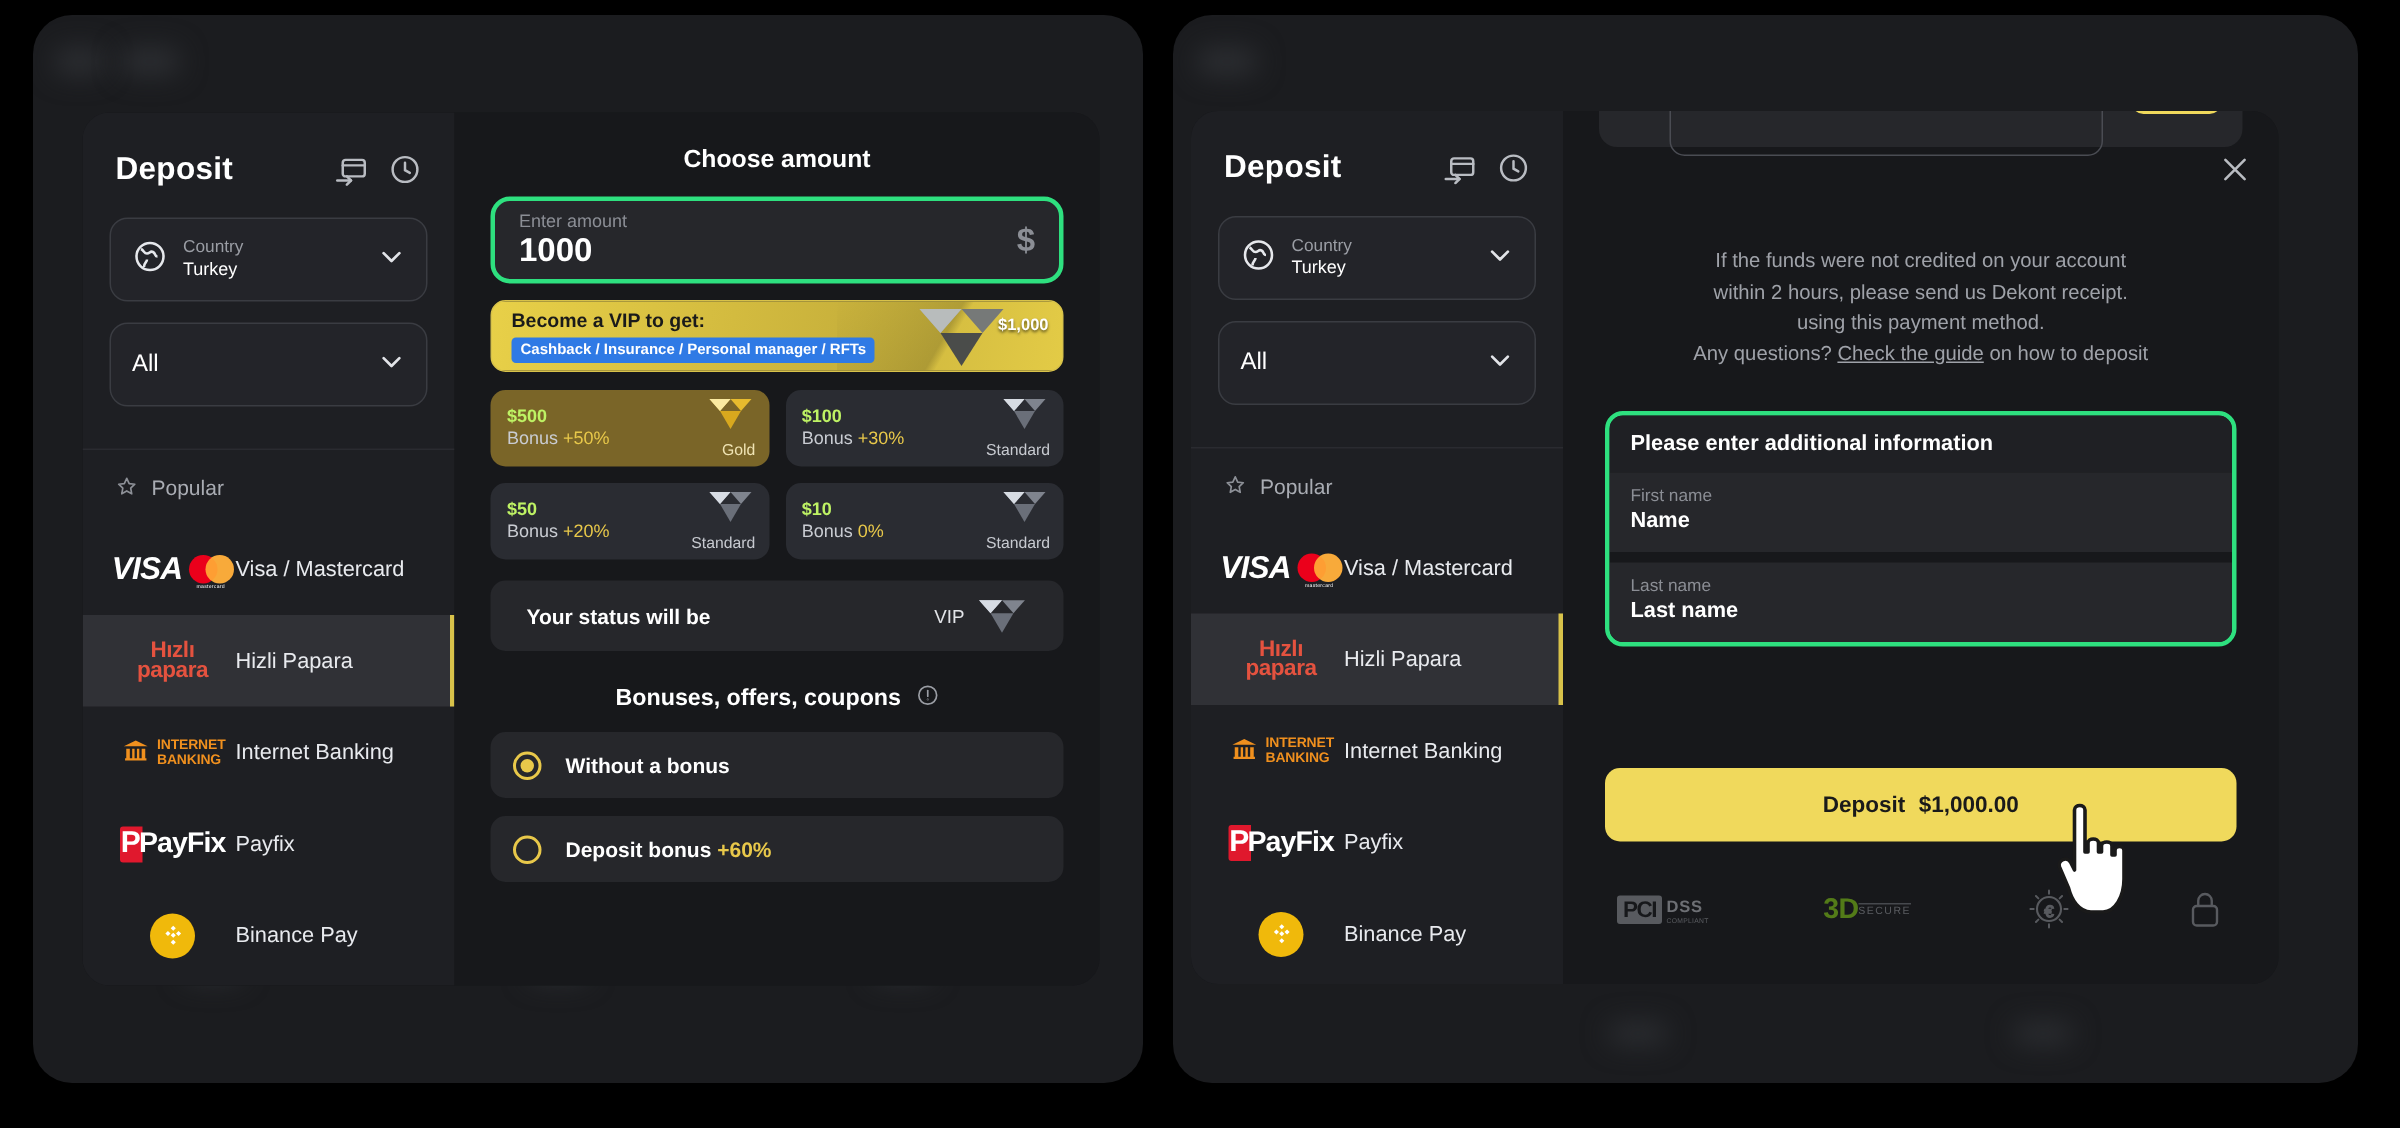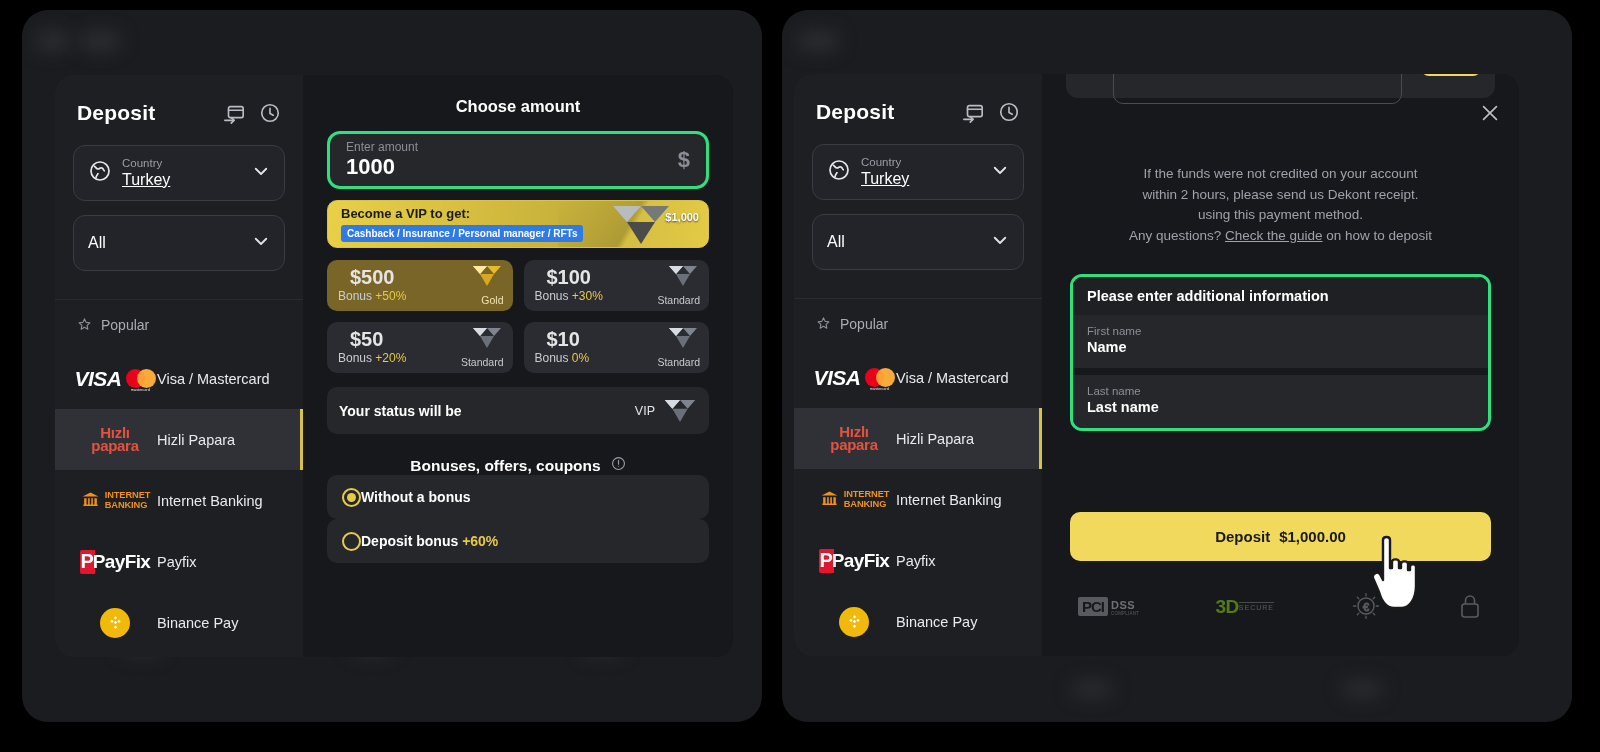--- a/index.html
+++ b/index.html
@@ -52,21 +52,21 @@
 
   .sb-fields { padding: 0 18px 12px 18px; }
   .field {
     height: 56px; border:1px solid #3a3c42; border-radius: 12px;
     background:#232429; display:flex; align-items:center;
     padding: 0 14px; gap:10px; margin-bottom: 14px; position:relative;
   }
   .field .globe { width:24px;height:24px;color:#e6e8ec;flex:0 0 24px; }
   .fl-wrap { display:flex; flex-direction:column; justify-content:center; flex:1; line-height:1.15; }
   .fl-label { font-size:11.5px; color:#9a9da4; margin-bottom:1px; }
-  .fl-value { font-size:16px; color:#fff;text-decoration:underline; }
+  .fl-value { font-size:12px; color:#fff; }
   .fl-plain { font-size:16px; color:#fff; flex:1; }
   .chev { width:18px;height:18px;color:#e2e4e8;flex:0 0 18px; }
 
   .sb-div { height:1px; background:#2a2b30; margin: 2px 0 0 0; }
 
   .sb-section {
     display:flex; gap:9px;
     padding: 17px 22px 12px 22px;
   }
   .star { width:15px;height:15px;color:#8d9097; }
@@ -143,43 +143,43 @@
   }
   .vip-price { position:absolute; right:9px; top:10px; color:#fff; font-size:11px; font-weight:700; z-index:3;
                text-shadow:0 1px 2px rgba(0,0,0,.6); }
 
   .presets { display:grid; grid-template-columns:1fr 1fr; gap:11px; margin-top:12px; }
   .preset {
     height:51px; border-radius:10px; background:#2a2c32; position:relative; overflow:hidden;
     padding: 7px 11px; display:flex; flex-direction:column; justify-content:center;
   }
   .preset.gold { background:#7a6528; }
-  .preset .amt { font-size:20px; font-weight:700; color:#e5e5e5; line-height:1.15;margin-left:12px; }
+  .preset .amt { font-size:12px; font-weight:700; color:#bef264; line-height:1.15; }
   .preset .bon { font-size:12px; color:#c9ccd2; line-height:1.3; }
   .preset .bon b { color:#e8c84a; font-weight:400; }
   .preset .tier { position:absolute; right:9px; bottom:5px; font-size:10.5px; color:#c7cad0; }
   .preset.gold .tier { color:#f0e4b4; }
   .preset .gem { position:absolute; right:11px; top:5px; width:30px; height:22px; }
 
   .status-row {
     margin-top:14px; height:47px; border-radius:10px; background:#26272b;
-    display:flex; align-items:center; padding: 0 12px;
+    display:flex; align-items:center; padding: 0 24px;
   }
   .status-label { font-size:14px; font-weight:700; color:#fff; flex:1; }
   .status-val { font-size:12.5px; color:#e2e4e8; margin-right:8px; }
 
   .bonus-title {
     margin-top:22px; display:flex; align-items:center; justify-content:center; gap:10px;
     font-size:15.5px; font-weight:700; color:#fff;
   }
   .info-i { width:15px;height:15px;color:#9a9da4; }
 
   .bonus-opt {
-    height:44px; border-radius:10px; background:#26272b;
-    display:flex; align-items:center; padding: 0 15px; gap:0;
+    margin-top:12px; height:44px; border-radius:10px; background:#26272b;
+    display:flex; align-items:center; padding: 0 15px; gap:16px;
   }
   .radio { width:19px;height:19px;border-radius:50%;border:2px solid #e8c84a; flex:0 0 19px;
            display:flex;align-items:center;justify-content:center; }
   .radio.on::after { content:""; width:9px;height:9px;border-radius:50%;background:#e8c84a; }
   .bonus-opt-label { font-size:14px; font-weight:700; color:#fff; }
   .bonus-opt-label em { color:#e8c84a; font-style:normal; }
 
   
   .rcontent { flex:1; background:#17181b; position:relative; overflow:hidden; }
   .top-cut {

